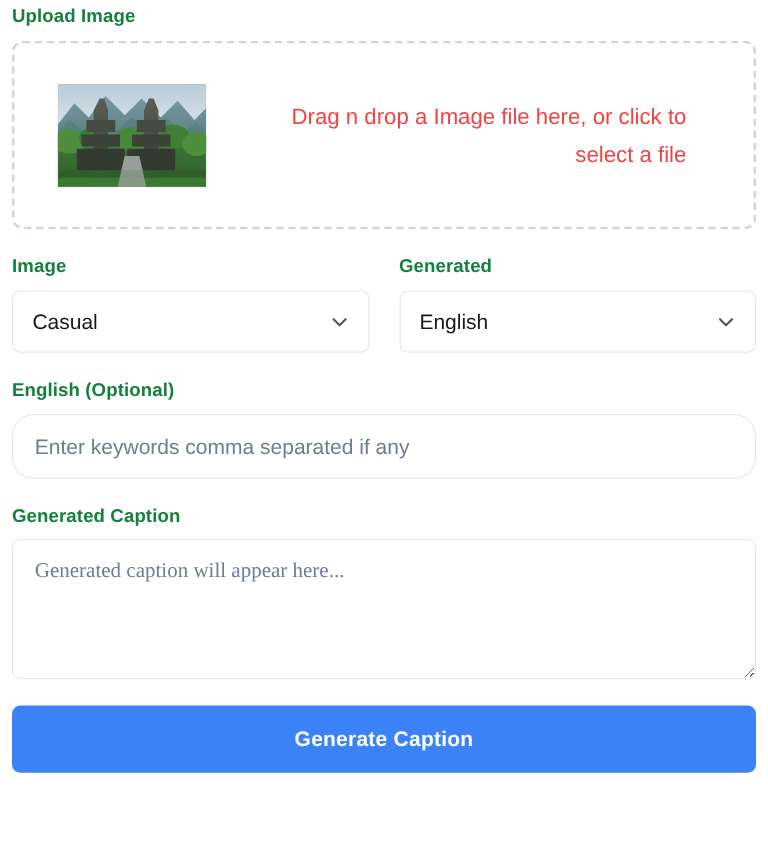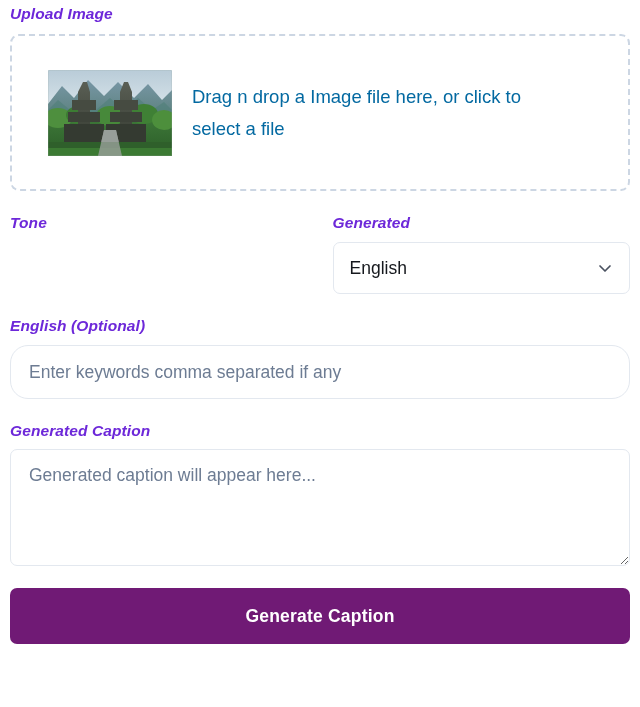--- a/index.html
+++ b/index.html
@@ -20,23 +20,22 @@
     height: 707px;
     padding: 4px 10px 0 10px;
     position: relative;
   }
 
   
   .field-label {
     font-size: 15.5px;
     font-weight: bold;
     line-height: 19px;
-    color: #6d28d9;
+    color: #15803d;
     letter-spacing: 0.1px;
-    font-style: italic;
   }
 
   
   .dropzone {
     box-sizing: border-box;
     margin-top: 11px;
     height: 157px;
     border: 2px dashed #ccd6e3;
     border-radius: 9px;
     background: #ffffff;
@@ -52,22 +51,23 @@
     flex: 0 0 auto;
     border-radius: 1px;
     overflow: hidden;
     display: block;
   }
   .thumb svg { display: block; }
   .dz-text {
     margin-left: 20px;
     font-size: 18.5px;
     line-height: 32px;
-    color: #0369a1;
+    color: #ef4444;
     max-width: 380px;
+    text-align: right;
   }
 
   
   .row {
     display: flex;
     margin-top: 22px;
   }
   .col {
     flex: 1 1 0;
   }
@@ -125,39 +125,39 @@
   .textarea {
     box-sizing: border-box;
     display: block;
     width: 100%;
     height: 117px;
     margin-top: 9px;
     border: 1px solid #e3e8ef;
     border-radius: 7px;
     background: #ffffff;
     padding: 13px 18px;
-    font-family: Liberation Sans, sans-serif;
+    font-family: Liberation Serif, serif;
     font-size: 17.5px;
     line-height: 24px;
     color: #15181d;
     outline: none;
     resize: vertical;
   }
   .textarea::placeholder { color: #6d7c93; opacity: 1; }
 
   
   .primary-btn {
     box-sizing: border-box;
     display: block;
     width: 100%;
     height: 56px;
     margin-top: 22px;
     border: none;
     border-radius: 7px;
-    background: #701a75;
+    background: #3b82f6;
     color: #ffffff;
     font-family: "Liberation Sans", sans-serif;
     font-size: 17.5px;
     font-weight: bold;
     letter-spacing: 0.2px;
     cursor: pointer;
   }
 </style>
 </head>
 <body>
@@ -210,21 +210,31 @@
         <rect x="0" y="78" width="124" height="8" fill="#3c7a33"></rect>
         <path d="M56 60 L68 60 L74 86 L50 86 Z" fill="#9aa09b" opacity="0.8"></path>
         <rect x="0" y="0" width="124" height="86" fill="none" stroke="#9aa9a4" stroke-width="1" opacity="0.4"></rect>
       </svg>
     </span>
     <div class="dz-text">Drag n drop a Image file here, or click to select a file</div>
   </div>
 
   <div class="row">
     <div class="col left">
-      <div class="field-label">Tone</div>
+      <div class="field-label">Image</div>
+      <div class="select-wrap">
+        <div class="select-box">
+          <span>Casual</span>
+        </div>
+        <span class="chev">
+          <svg width="16" height="16" viewBox="0 0 16 16" xmlns="http://www.w3.org/2000/svg">
+            <path d="M3 6 L8 11 L13 6" fill="none" stroke="#4a5160" stroke-width="1.7" stroke-linecap="round" stroke-linejoin="round"></path>
+          </svg>
+        </span>
+      </div>
     </div>
 
     <div class="col">
       <div class="field-label">Generated</div>
       <div class="select-wrap">
         <div class="select-box">
           <span>English</span>
         </div>
         <span class="chev">
           <svg width="16" height="16" viewBox="0 0 16 16" xmlns="http://www.w3.org/2000/svg">

